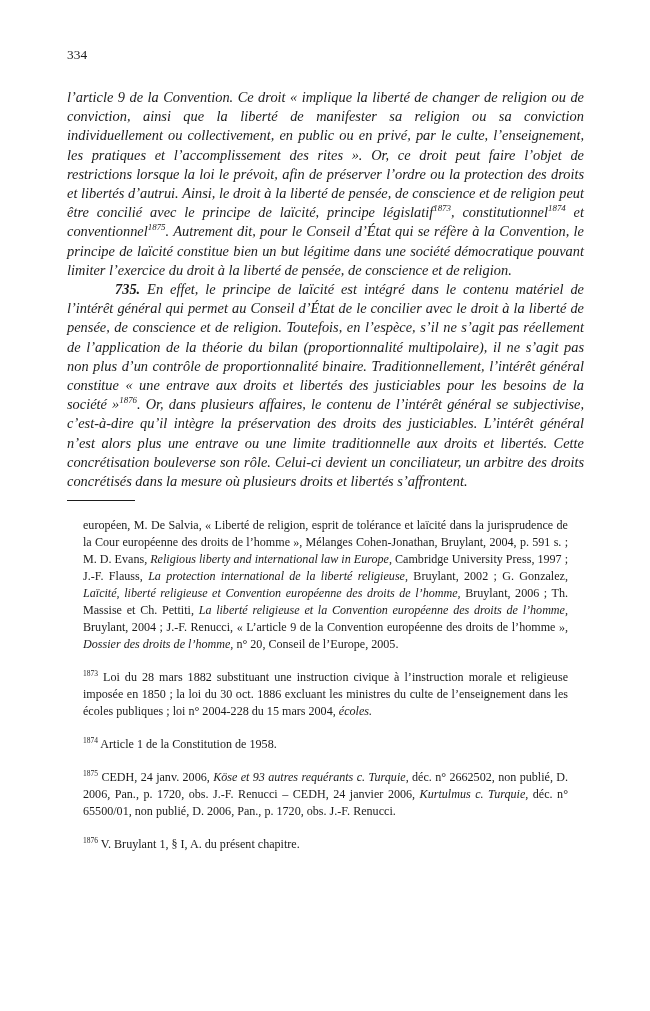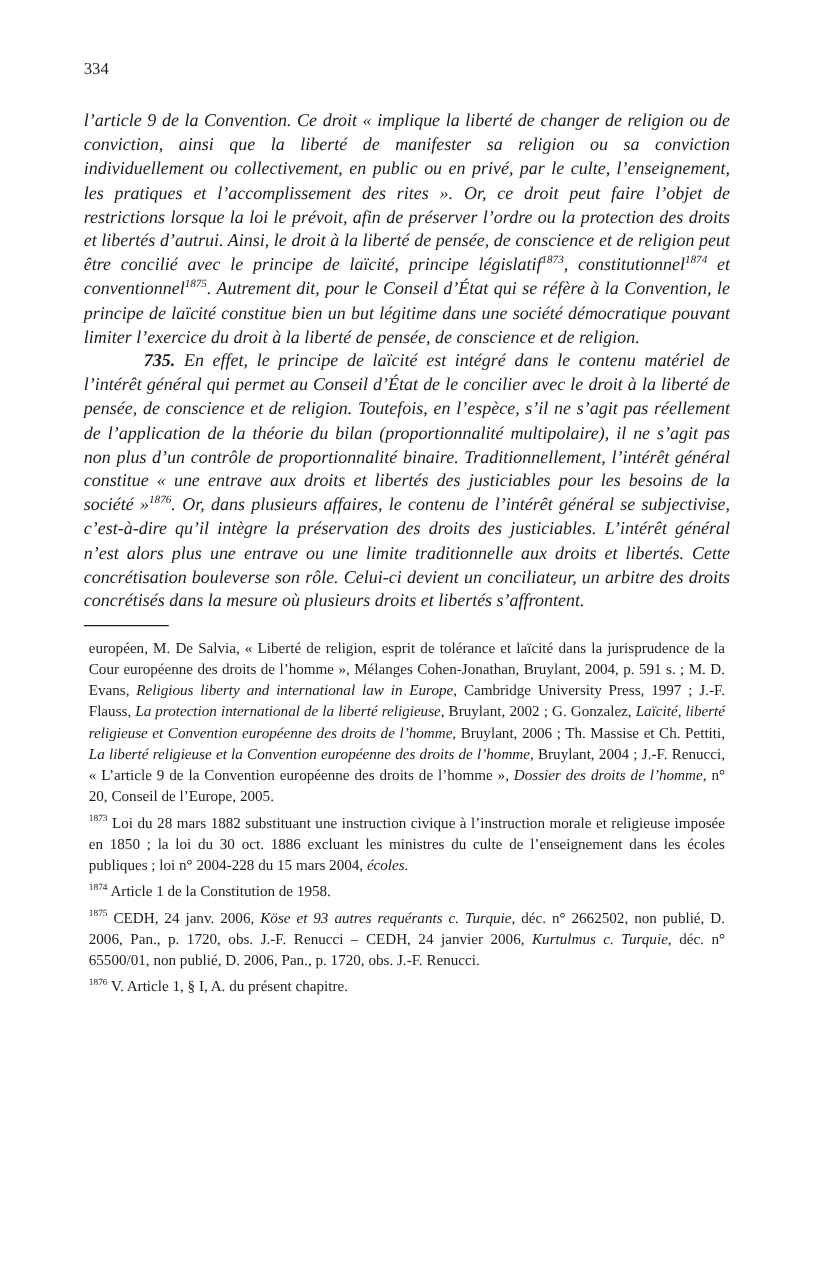--- a/index.html
+++ b/index.html
@@ -42,21 +42,21 @@
     width: 68px;
     height: 0;
     border-top: 1.4px solid #1b1b1b;
     margin: 9px 0 9px 0;
   }
   .footnotes {
     font-size: 12.1px;
     line-height: 17px;
     text-align: justify;
   }
-  .footnote { margin: 4px; }
+  .footnote { margin: 16px; }
 </style>
 </head>
 <body>
 
 <div class="page">
   <div class="header">
     <span class="pagenum">334</span>
   </div>
 
   <div class="body-text" id="body-text">
@@ -64,15 +64,15 @@
       <p class="para indent"><span class="bd">735.</span><span> En effet, le principe de laïcité est intégré dans le contenu matériel de l’intérêt général qui permet au Conseil d’État de le concilier avec le droit à la liberté de pensée, de conscience et de religion. Toutefois, en l’espèce, s’il ne s’agit pas réellement de l’application de la théorie du bilan (proportionnalité multipolaire), il ne s’agit pas non plus d’un contrôle de proportionnalité binaire. Traditionnellement, l’intérêt général constitue « une entrave aux droits et libertés des justiciables pour les besoins de la société »</span><span class="sup">1876</span><span>. Or, dans plusieurs affaires, le contenu de l’intérêt général se subjectivise, c’est-à-dire qu’il intègre la préservation des droits des justiciables. L’intérêt général n’est alors plus une entrave ou une limite traditionnelle aux droits et libertés. Cette concrétisation bouleverse son rôle. Celui-ci devient un conciliateur, un arbitre des droits concrétisés dans la mesure où plusieurs droits et libertés s’affrontent.</span></p>
     </div>
 
   <div class="fn-sep"></div>
 
   <div class="footnotes" id="footnotes">
       <p class="footnote"><span>européen, M. De Salvia, « Liberté de religion, esprit de tolérance et laïcité dans la jurisprudence de la Cour européenne des droits de l’homme », Mélanges Cohen-Jonathan, Bruylant, 2004, p. 591 s. ; M. D. Evans, </span><span class="it">Religious liberty and international law in Europe</span><span>, Cambridge University Press, 1997 ; J.-F. Flauss, </span><span class="it">La protection international de la liberté religieuse</span><span>, Bruylant, 2002 ; G. Gonzalez, </span><span class="it">Laïcité, liberté religieuse et Convention européenne des droits de l’homme,</span><span> Bruylant, 2006 ; Th. Massise et Ch. Pettiti, </span><span class="it">La liberté religieuse et la Convention européenne des droits de l’homme</span><span>, Bruylant, 2004 ; J.-F. Renucci, « L’article 9 de la Convention européenne des droits de l’homme », </span><span class="it">Dossier des droits de l’homme</span><span>, n° 20, Conseil de l’Europe, 2005.</span></p>
       <p class="footnote"><span class="sup">1873</span> <span>Loi du 28 mars 1882 substituant une instruction civique à l’instruction morale et religieuse imposée en 1850 ; la loi du 30 oct. 1886 excluant les ministres du culte de l’enseignement dans les écoles publiques ; loi n° 2004-228 du 15 mars 2004, </span><span class="it">écoles.</span></p>
       <p class="footnote"><span class="sup">1874</span> <span>Article 1 de la Constitution de 1958.</span></p>
       <p class="footnote"><span class="sup">1875</span> <span>CEDH, 24 janv. 2006, </span><span class="it">Köse et 93 autres requérants c. Turquie</span><span>, déc. n° 2662502, non publié, D. 2006, Pan., p. 1720, obs. J.-F. Renucci – CEDH, 24 janvier 2006, </span><span class="it">Kurtulmus c. Turquie</span><span>, déc. n° 65500/01, non publié, D. 2006, Pan., p. 1720, obs. J.-F. Renucci.</span></p>
-      <p class="footnote"><span class="sup">1876</span> <span>V. Article 1, § I, A. du présent chapitre.</span></p>
+      <p class="footnote"><span class="sup">1876</span> <span>V. Bruylant 1, § I, A. du présent chapitre.</span></p>
     </div>
 </div>
 
 </body></html>

